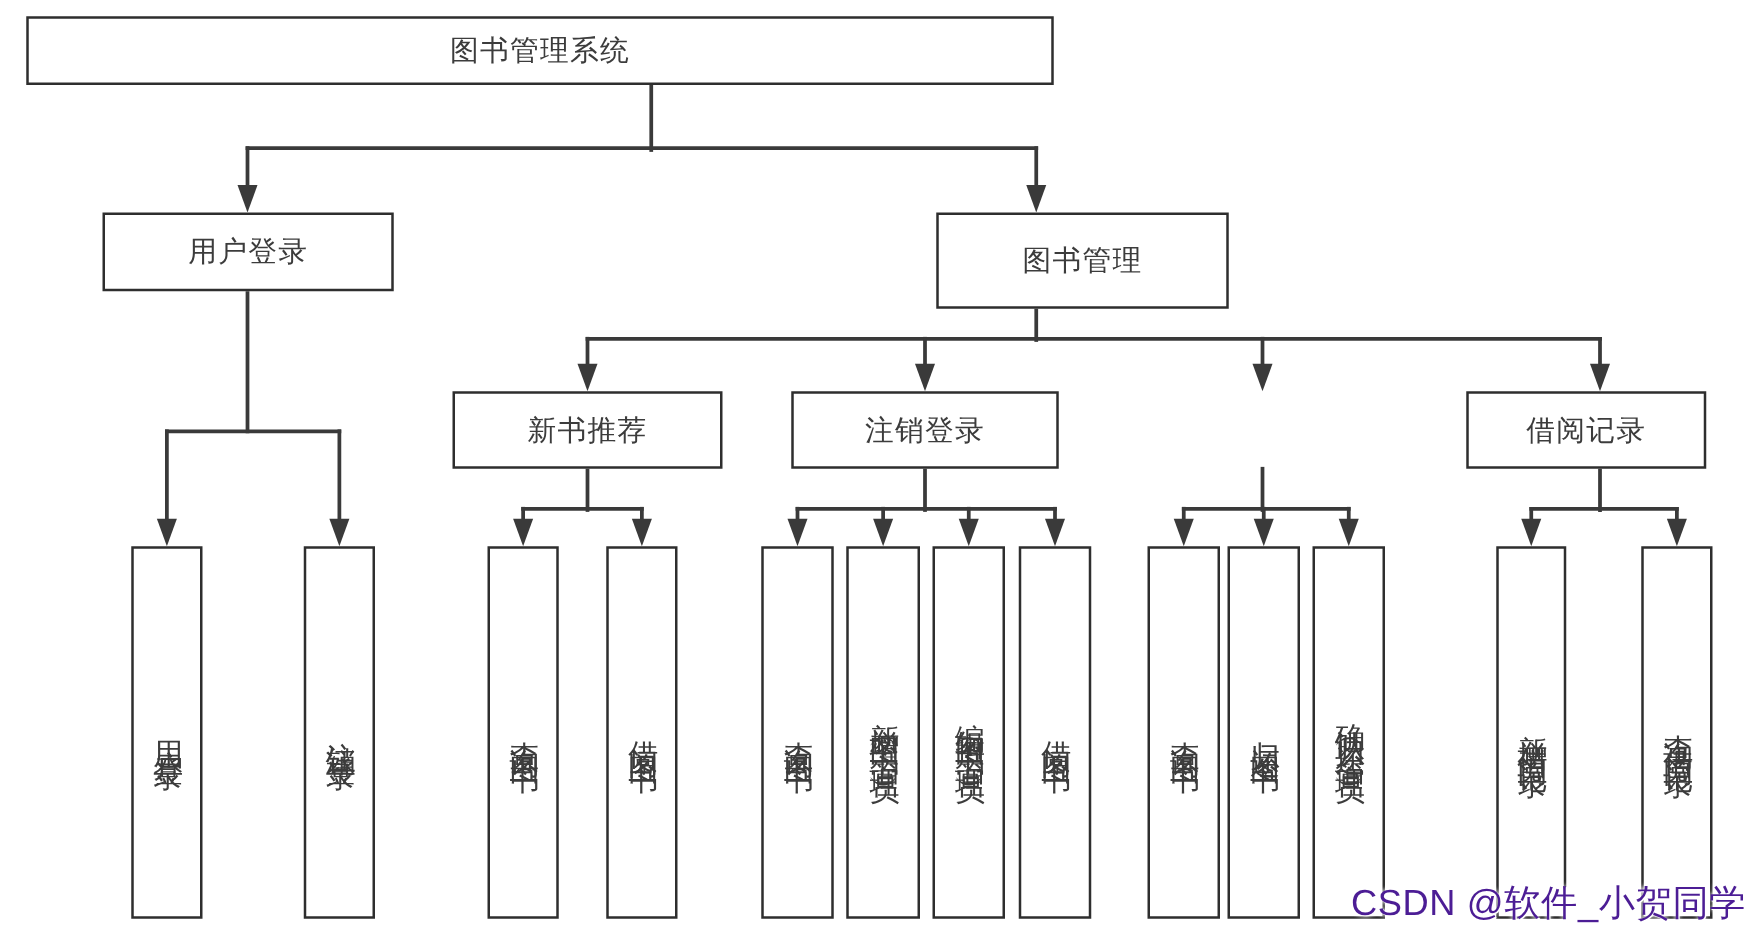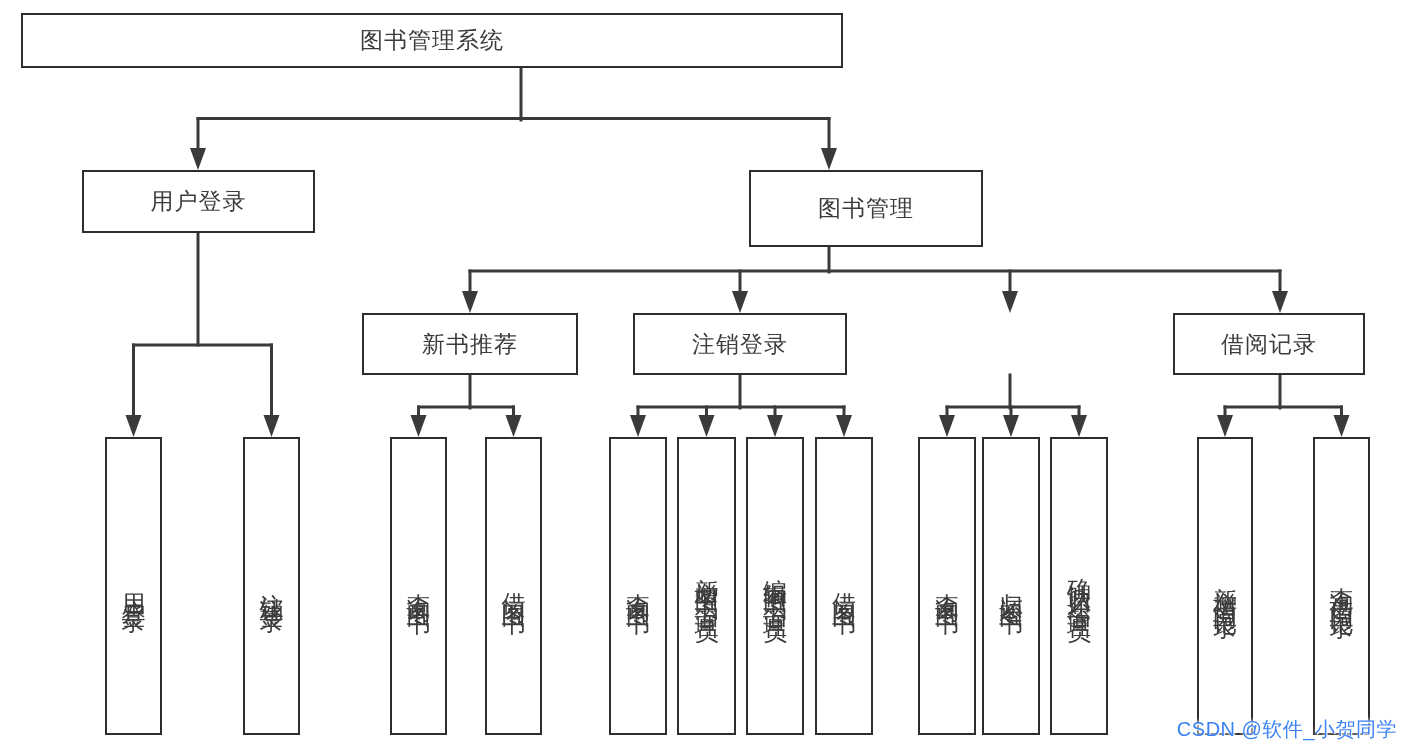--- a/index.html
+++ b/index.html
@@ -16,21 +16,21 @@
   }
   .leaf { border-width:2.5px; }
   .hlabel {
     font-size:23px; color:#3c3c3c; white-space:nowrap; letter-spacing:1px;
   }
   .vlabel {
     writing-mode:vertical-rl; text-orientation:mixed;
     font-size:24px; color:#3c3c3c; letter-spacing:6px; line-height:1;
   }
   .watermark {
-    position:absolute; right:8px; bottom:4px; font-size:20px; color:#3b82f6;
+    position:absolute; right:8px; bottom:4px; font-size:29px; color:#4c1d95;
     letter-spacing:0.5px; white-space:nowrap; z-index:20;
     text-shadow:0 0 4px #ffffff, 0 0 4px #ffffff, 1px 1px 0 #ffffff;
   }
 </style>
 </head>
 <body>
 
 <div class="stage">
 
   <svg class="connectors" viewBox="0 0 1405 747" xmlns="http://www.w3.org/2000/svg">

